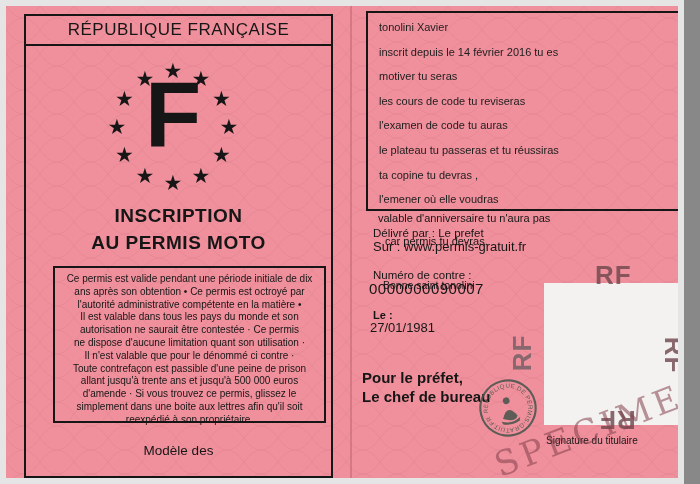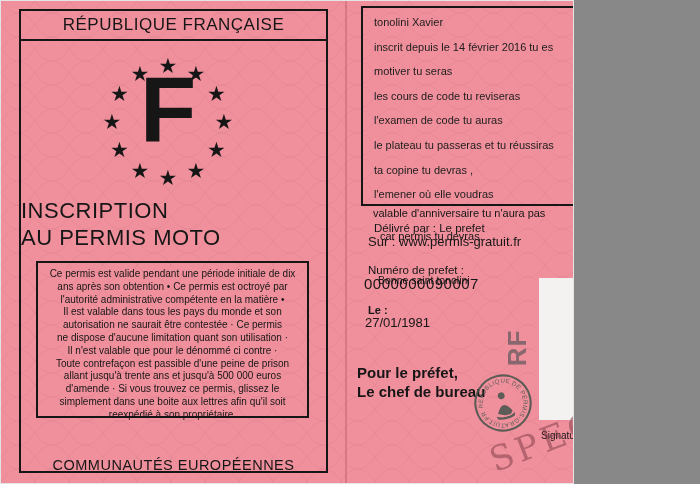--- a/index.html
+++ b/index.html
@@ -1,46 +1,46 @@
 <!DOCTYPE html>
 <html style="--background: #f0909c; --lattice: #d97f8c; --ink: #161616; --rf: #6e464d; --specimen: #83414c; --stamp: #44544b; --signature-box: #f3f2f1;"><head>
 <meta charset="utf-8">
 <style>
   html,body{margin:0;padding:0;background:#888;}
   *{box-sizing:border-box;}
   #card{
-    position:relative;width:574px;height:484px;overflow:hidden;
+    position:relative;width:684px;height:484px;overflow:hidden;
     background:var(--background,#f0909c);
-    border:1px solid #e5e5e5;
+    border:6px solid #e5e5e5;
     font-family:"Liberation Sans",sans-serif;color:var(--ink,#161616);
   }
   .abs{position:absolute;}
   #lattice{position:absolute;left:0;top:0;z-index:0;color:var(--lattice,#d97f8c);}
   .layer{position:absolute;left:0;top:0;width:100%;height:100%;z-index:1;}
 
   
   #left-panel{left:18px;top:8px;width:309px;height:464px;border:2px solid var(--ink,#161616);}
   #left-title{left:0;top:4px;width:100%;text-align:center;font-size:17px;letter-spacing:.5px;}
   #left-rule{left:0;top:28px;width:100%;border-top:2px solid var(--ink,#161616);}
   .star{position:absolute;font-size:21px;line-height:21px;width:22px;text-align:center;color:var(--ink,#161616);}
   #emblem-f{left:102px;top:52px;width:90px;text-align:center;font-size:92px;font-weight:bold;line-height:1;}
-  #heading{left:0;top:186px;width:100%;font-weight:normal;font-size:22px;line-height:27px;letter-spacing:.5px;}
-  #notice-box{left:15px;top:250px;width:273px;height:157px;border:2px solid var(--ink,#161616);}
+  #heading{left:0;top:186px;width:100%;text-align:center;font-weight:bold;font-size:19px;line-height:27px;letter-spacing:.5px;}
+  #notice-box{left:27px;top:250px;width:273px;height:157px;border:2px solid var(--ink,#161616);}
   #notice-text{padding:5px 4px;font-size:10px;line-height:12.8px;text-align:center;white-space:pre-line;}
   #left-footer{left:0;top:426px;width:100%;text-align:center;font-size:13.5px;line-height:17px;}
   #left-footer .caps{font-size:14.5px;letter-spacing:.5px;margin-top:20px;}
 
   
   #divider{left:344px;top:0;width:2px;height:100%;background:rgba(160,70,80,.30);}
 
   
   #message-box{left:360px;top:5px;width:335px;height:200px;border:2px solid var(--ink,#161616);padding:8px 14px 0 11px;}
   .msg-line{height:24.6px;font-size:11px;color:#1d1d1d;}
   #overflow-line{left:372px;top:206px;font-size:11px;}
-  #delivered-line{left:367px;top:221px;font-size:11.5px;margin-left:6px;}
+  #delivered-line{left:367px;top:221px;font-size:11.5px;}
   #overlap-line1{left:379px;top:229px;font-size:11px;}
   #site-line{left:367px;top:233px;font-size:13px;}
   #permit-label{left:367px;top:263px;font-size:11.5px;}
   #overlap-line2{left:377px;top:273px;font-size:10.5px;}
   #permit-number{left:363px;top:274px;font-size:15px;letter-spacing:.5px;}
   #date-label{left:367px;top:303px;font-size:11px;font-weight:bold;}
   #date-value{left:364px;top:314px;font-size:13px;}
   #prefect-block{left:356px;top:362px;width:152px;font-weight:bold;font-size:15px;line-height:19px;}
   #signature-box{left:538px;top:277px;width:134px;height:142px;background:var(--signature-box,#f3f2f1);}
   #signature-label{left:540px;top:429px;width:140px;text-align:left;font-size:10px;}
@@ -105,20 +105,21 @@
 ne dispose d'aucune limitation quant son utilisation ·
 Il n'est valable que pour le dénommé ci contre ·
 Toute contrefaçon est passible d'une peine de prison
 allant jusqu'à trente ans et jusqu'à 500 000 euros
 d'amende · Si vous trouvez ce permis, glissez le
 simplement dans une boite aux lettres afin qu'il soit
 reexpédié à son propriétaire.</div>
       </div>
 
       <div id="left-footer" class="abs">
+        <div>Modèle des</div>
         <div class="caps">COMMUNAUTÉS EUROPÉENNES</div>
       </div>
     </div>
 
     <div id="divider" class="abs"></div>
 
     <div id="message-box" class="abs">
       <div class="msg-line">tonolini Xavier</div>
       <div class="msg-line">inscrit depuis le 14 février 2016 tu es</div>
       <div class="msg-line">motiver tu seras</div>
@@ -127,21 +128,21 @@
       <div class="msg-line">le plateau tu passeras et tu réussiras</div>
       <div class="msg-line">ta copine tu devras ,</div>
       <div class="msg-line">l'emener où elle voudras</div>
     </div>
     <div id="overflow-line" class="abs">valable d'anniversaire tu n'aura pas</div>
 
     <div id="delivered-line" class="abs">Délivré par : Le prefet</div>
     <div id="overlap-line1" class="abs">car permis tu devras.</div>
     <div id="site-line" class="abs">Sur : www.permis-gratuit.fr</div>
 
-    <div id="permit-label" class="abs">Numéro de prefet :</div>
+    <div id="permit-label" class="abs">Numéro de contre :</div>
     <div id="overlap-line2" class="abs">Bonne saint tonolini</div>
     <div id="permit-number" class="abs">0000000090007</div>
 
     <div id="date-label" class="abs">Le :</div>
     <div id="date-value" class="abs">27/01/1981</div>
 
     <div id="prefect-block" class="abs">
       <div>Pour le préfet,</div>
       <div>Le chef de bureau</div>
     </div>

